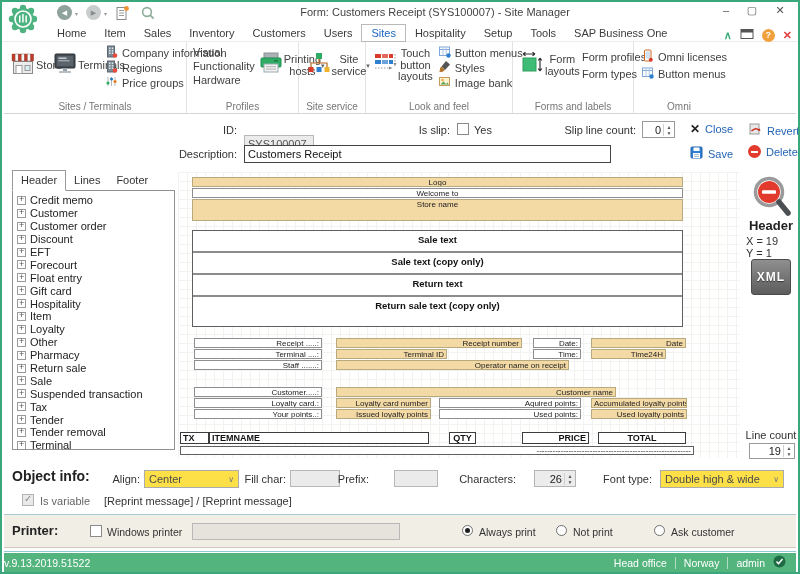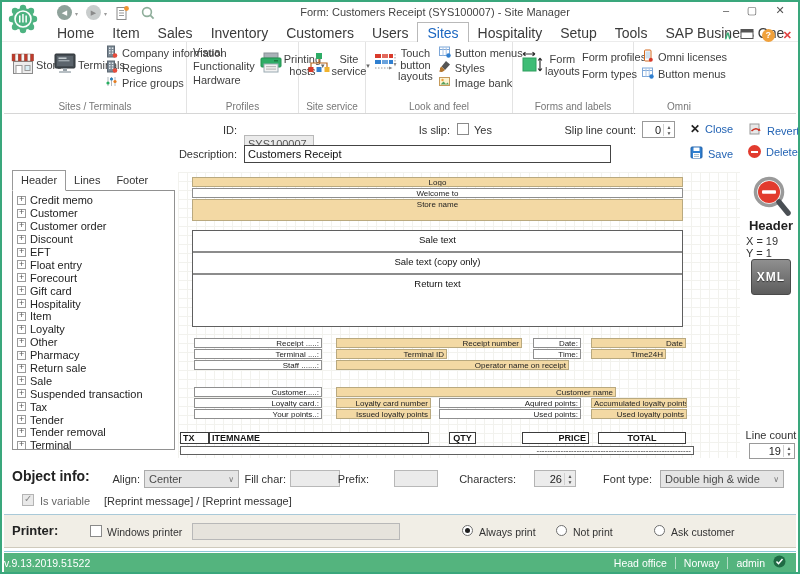--- a/index.html
+++ b/index.html
@@ -7,21 +7,21 @@
   .window{position:relative;width:800px;height:574px;background:#fff;border:2px solid #3aa77c;overflow:hidden;font-family:"Liberation Sans",sans-serif;}
   .abs{position:absolute;}
   
   .titlebar{position:absolute;top:0;left:0;right:0;height:22px;background:#fff;}
   .apptitle{position:absolute;left:160px;right:90px;top:4px;text-align:center;font-size:11px;color:#444;white-space:nowrap;}
   .winctl{position:absolute;top:2px;font-size:11px;color:#555;width:20px;text-align:center;cursor:default;}
   .circlebtn{position:absolute;top:3px;width:15px;height:15px;border-radius:50%;display:flex;align-items:center;justify-content:center;font-size:7px;color:#fff;}
   .tinycaret{position:absolute;top:8px;font-size:6px;color:#9a9a9a;}
   
   .menubar{position:absolute;top:22px;left:0;right:0;height:18px;background:#fff;display:flex;align-items:center;padding-left:46px;border-bottom:1px solid #ececec;}
-  .mtab{font-size:14px;color:#3b3b3b;padding:2px 9px;white-space:nowrap;}
+  .mtab{font-size:11px;color:#3b3b3b;padding:2px 9px;white-space:nowrap;}
   .mtab.active{border:1px solid #b9b9b9;background:#fff;color:#1a66c0;}
   .menuicons{position:absolute;right:6px;top:2px;display:flex;align-items:center;gap:8px;}
   
   .ribbon{position:absolute;top:40px;left:2px;right:2px;height:72px;background:#fff;border-bottom:1px solid #d6d6d6;display:flex;}
   .rgroup{position:relative;height:100%;border-right:1px solid #e3e3e3;}
   .gcap{position:absolute;bottom:1px;left:0;right:0;text-align:center;font-size:10px;color:#777;white-space:nowrap;}
   .gbody{display:flex;padding:2px 3px 13px 4px;height:58px;}
   .bigbtn{display:flex;flex-direction:row;align-items:center;font-size:11px;color:#3f3f3f;text-align:center;line-height:11.5px;padding:1px 2px;}
   .bigbtn svg{margin-bottom:2px;flex:none;}
   .smallcol{display:flex;flex-direction:column;margin-left:3px;}
@@ -53,30 +53,30 @@
   .exp::before{content:"+";position:absolute;left:1px;top:-2.5px;font-size:9px;color:#555;}
   .canvas{position:absolute;left:174px;top:2px;width:562px;height:286px;background-color:#fff;
     background-image:linear-gradient(#f2f2ee 1px,transparent 1px),linear-gradient(90deg,#f2f2ee 1px,transparent 1px);
     background-size:9px 9px;}
   .cvbox{position:absolute;font-size:8px;line-height:9px;color:#222;padding:0 2px;white-space:nowrap;overflow:hidden;text-align:right;}
   .cvlbl{background:#fff;border:1px solid #8f8f8f;}
   .cvval{background:#f3d9a4;border:1px solid #b9a97f;}
   .cvcenter{text-align:center;}
   .cvright{text-align:right;}
   .salebox{position:absolute;left:14px;top:58px;width:491px;height:97px;background:#fff;border:1px solid #5f5f5f;}
-  .salerow{height:22px;border-bottom:2px solid #8c8c8c;text-align:center;font-size:9.5px;font-weight:normal;color:#111;padding-top:3px;}
+  .salerow{height:22px;border-bottom:2px solid #8c8c8c;text-align:center;font-size:9.5px;font-weight:bold;color:#111;padding-top:3px;}
   .salerow:last-child{border-bottom:none;}
   .txcell{position:absolute;background:#fff;border:1px solid #3c3c3c;font-size:9px;font-weight:bold;color:#111;line-height:10px;padding:0 2px;white-space:nowrap;overflow:hidden;}
   .rightpanel{position:absolute;left:738px;top:2px;width:58px;height:286px;text-align:center;}
   .xmlbtn{position:absolute;left:9px;top:87px;width:40px;height:36px;border:1px solid #4a4a4a;border-radius:3px;
     background:linear-gradient(#8f8f8f,#5c5c5c);color:#fff;font-weight:bold;font-size:12px;letter-spacing:1px;
     display:flex;align-items:center;justify-content:center;text-shadow:0 1px 1px #333;}
   
   .objinfo{position:absolute;top:458px;left:2px;right:2px;height:52px;background:#fff;}
-  .selbox{position:absolute;background:#e5e5e5;border:1px solid #ababab;font-size:11px;color:#4a4a4a;display:flex;align-items:center;padding:0 4px;}
+  .selbox{position:absolute;background:#fde047;border:1px solid #ababab;font-size:11px;color:#4a4a4a;display:flex;align-items:center;padding:0 4px;}
   .selbox .cd{margin-left:auto;font-size:8px;color:#777;}
   
   .printerbar{position:absolute;top:512px;left:2px;right:2px;height:34px;background:#f1eee6;border-top:1px solid #a9c9d8;border-bottom:1px solid #cfcabc;}
   .radio{position:absolute;width:11px;height:11px;border:1px solid #6f6f6f;border-radius:50%;background:#fff;}
   .radio.sel::after{content:"";position:absolute;left:2px;top:2px;width:5px;height:5px;border-radius:50%;background:#1f1f1f;}
   
   .sepline{position:absolute;top:549px;left:2px;right:2px;height:2px;background:#fff;border-top:1px solid #8ec7d8;}
   .statusbar{position:absolute;top:551px;left:2px;right:2px;height:19px;background:#54b47e;color:#fff;font-size:10.5px;display:flex;align-items:center;}
   .statusbar .right{margin-left:auto;display:flex;align-items:center;height:100%;}
   .ssep{width:1px;height:12px;background:rgba(255,255,255,.55);margin:0 8px;}
@@ -456,25 +456,25 @@
       <div class="titem">
           <span class="exp"></span>
           <span>Discount</span>
         </div>
       <div class="titem">
           <span class="exp"></span>
           <span>EFT</span>
         </div>
       <div class="titem">
           <span class="exp"></span>
+          <span>Forecourt</span>
+        </div>
+      <div class="titem">
+          <span class="exp"></span>
           <span>Float entry</span>
-        </div>
-      <div class="titem">
-          <span class="exp"></span>
-          <span>Forecourt</span>
         </div>
       <div class="titem">
           <span class="exp"></span>
           <span>Gift card</span>
         </div>
       <div class="titem">
           <span class="exp"></span>
           <span>Hospitality</span>
         </div>
       <div class="titem">
@@ -525,20 +525,21 @@
 
     <div class="canvas">
       <div class="cvbox cvval cvcenter" style="left:14px;top:5px;width:491px;height:10px">Logo</div>
       <div class="cvbox cvlbl cvcenter" style="left:14px;top:16px;width:491px;height:10px">Welcome to</div>
       <div class="cvbox cvval cvcenter" style="left:14px;top:27px;width:491px;height:22px">Store name</div>
 
       <div class="salebox">
         <div class="salerow">Sale text</div>
         <div class="salerow">Sale text (copy only)</div>
         <div class="salerow">Return text</div>
+        <div class="salerow">Return sale text (copy only)</div>
       </div>
 
       <div class="cvbox cvlbl" style="left:16px;top:166px;width:128px;height:10px">Receipt .....:</div>
       <div class="cvbox cvval" style="left:158px;top:166px;width:186px;height:10px">Receipt number</div>
       <div class="cvbox cvlbl" style="left:355px;top:166px;width:48px;height:10px">Date:</div>
       <div class="cvbox cvval" style="left:413px;top:166px;width:95px;height:10px">Date</div>
 
       <div class="cvbox cvlbl" style="left:16px;top:177px;width:128px;height:10px">Terminal ....:</div>
       <div class="cvbox cvval" style="left:158px;top:177px;width:111px;height:10px">Terminal ID</div>
       <div class="cvbox cvlbl" style="left:355px;top:177px;width:48px;height:10px">Time:</div>

